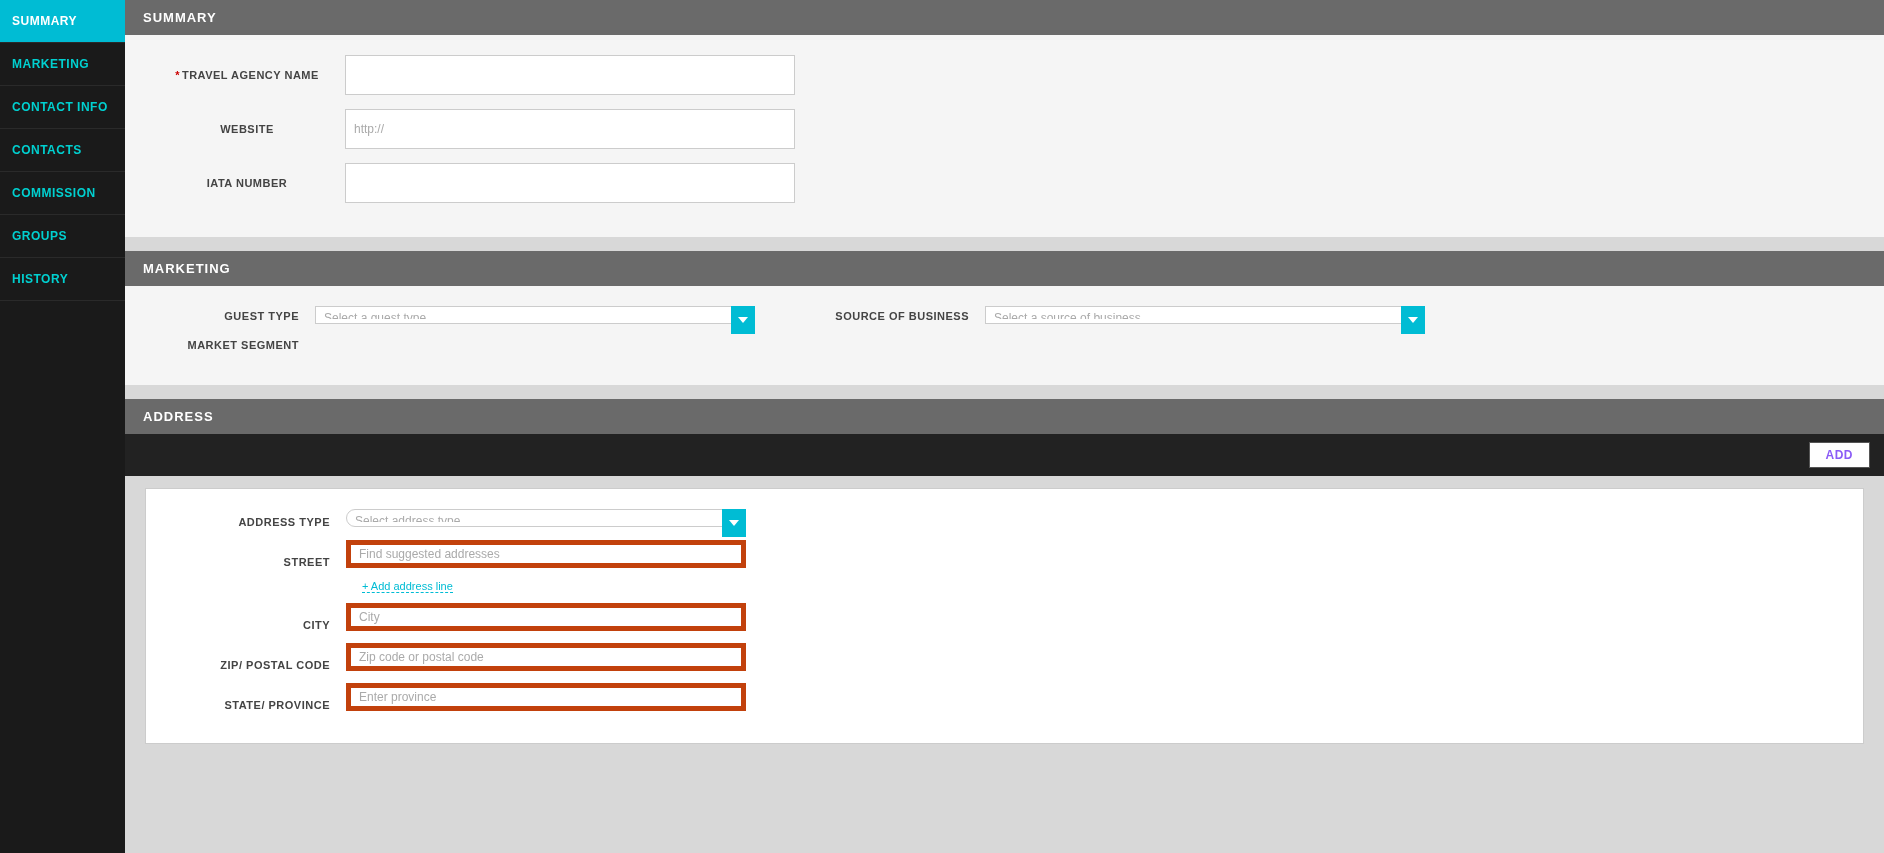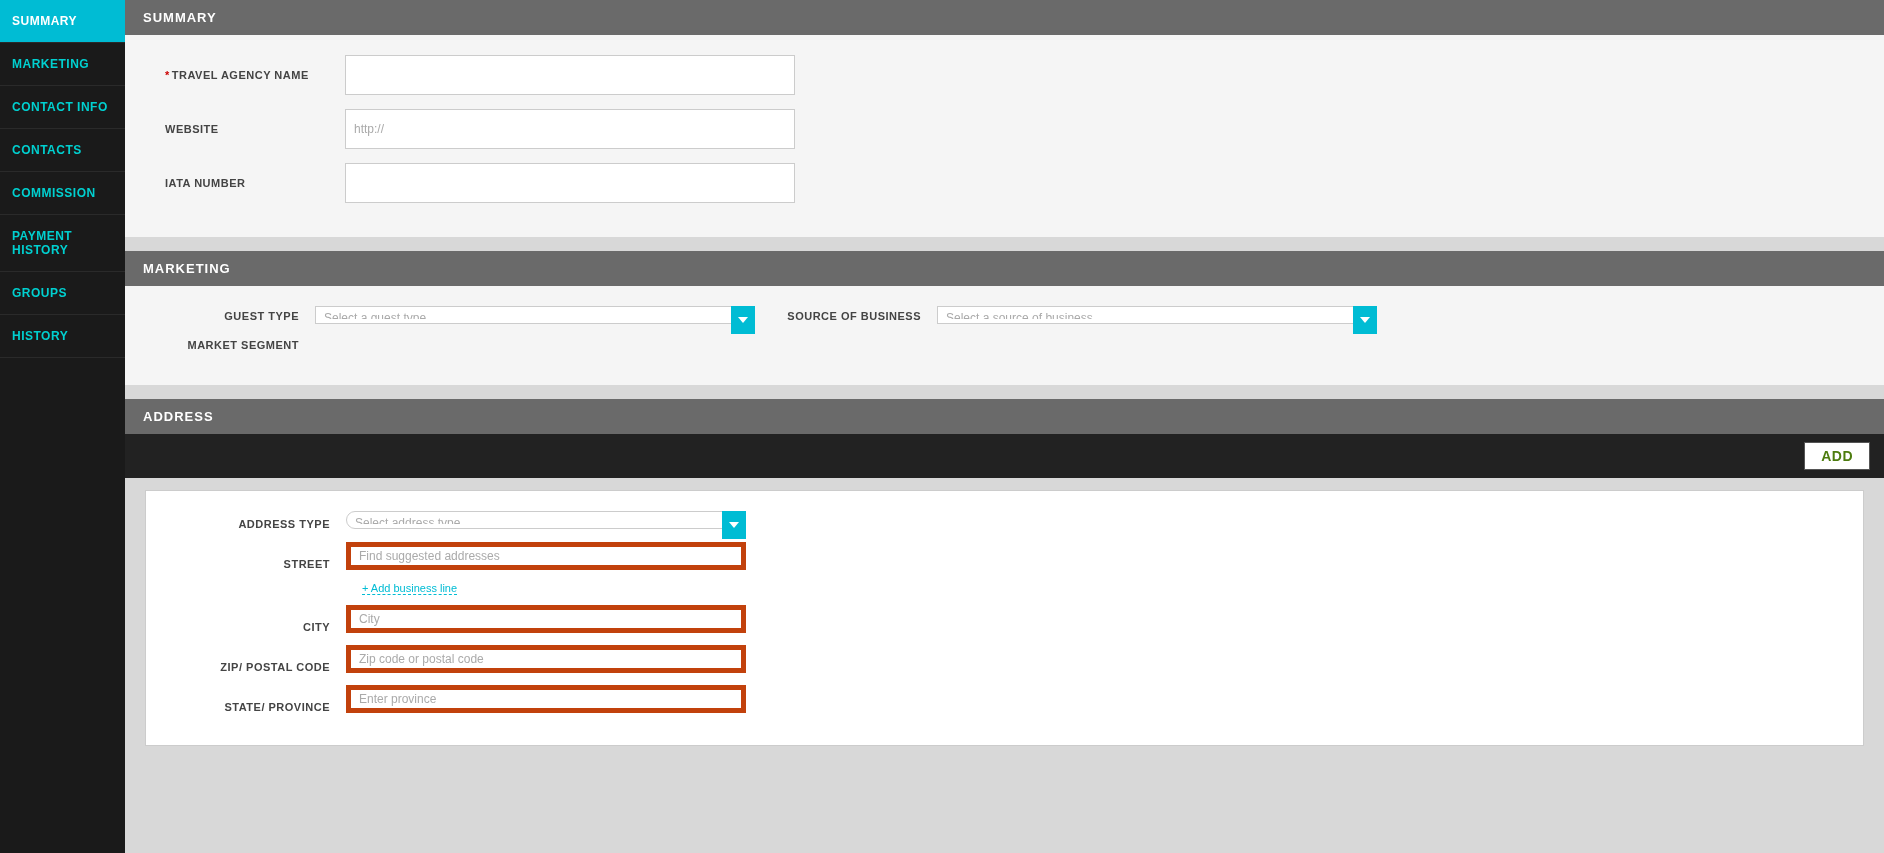--- a/index.html
+++ b/index.html
@@ -67,21 +67,21 @@
     }
 
     
     .form-row {
       display: flex;
       align-items: center;
       margin-bottom: 14px;
     }
 
     .form-label {
-      text-align: left;
+      text-align: center;
       width: 180px;
       padding-right: 16px;
       font-size: 11px;
       font-weight: bold;
       color: #444;
       letter-spacing: 0.5px;
       text-transform: uppercase;
       flex-shrink: 0;
     }
 
@@ -112,21 +112,21 @@
 
     .marketing-body {
       background: #f5f5f5;
       padding: 20px 40px;
     }
 
     .marketing-row {
       display: flex;
       align-items: center;
       margin-bottom: 14px;
-      gap: 32px;
+      gap: 80px;
     }
 
     .marketing-field {
       display: flex;
       align-items: center;
     }
 
     .marketing-label {
       text-align: right;
       width: 150px;
@@ -185,24 +185,24 @@
     .address-toolbar {
       background: #222;
       padding: 8px 14px;
       display: flex;
       justify-content: flex-end;
       align-items: center;
     }
 
     .add-btn {
       background: #fff;
-      color: #4d7c0f;
+      color: #8b5cf6;
       border: 1px solid #555;
       padding: 5px 16px;
-      font-size: 14px;
+      font-size: 12px;
       font-weight: bold;
       cursor: pointer;
       letter-spacing: 0.5px;
     }
 
     .address-form {
       background: #fff;
       border: 1px solid #ccc;
       margin: 12px 20px;
       padding: 20px 40px 20px 40px;
@@ -275,23 +275,20 @@
     <span>MARKETING</span>
   </div>
   <div class="sidebar-item">
     <span>CONTACT INFO</span>
   </div>
   <div class="sidebar-item">
     <span>CONTACTS</span>
   </div>
   <div class="sidebar-item">
     <span>COMMISSION</span>
-  </div>
-  <div class="sidebar-item">
-    <span>PAYMENT HISTORY</span>
   </div>
   <div class="sidebar-item">
     <span>GROUPS</span>
   </div>
   <div class="sidebar-item">
     <span>HISTORY</span>
   </div>
 </div>
 
 <div id="main">
@@ -397,21 +394,21 @@
       <div class="address-row">
         <div class="address-label">
           <span>STREET</span>
         </div>
         <div class="street-col">
           <input class="address-input" type="text" placeholder="Find suggested addresses" style="">
         </div>
       </div>
 
       <a class="add-address-line">
-        <span>+ Add business line</span>
+        <span>+ Add address line</span>
       </a>
 
       <div class="address-row">
         <div class="address-label">
           <span>CITY</span>
         </div>
         <input class="address-input" type="text" placeholder="City" style="">
       </div>
 
       <div class="address-row">

